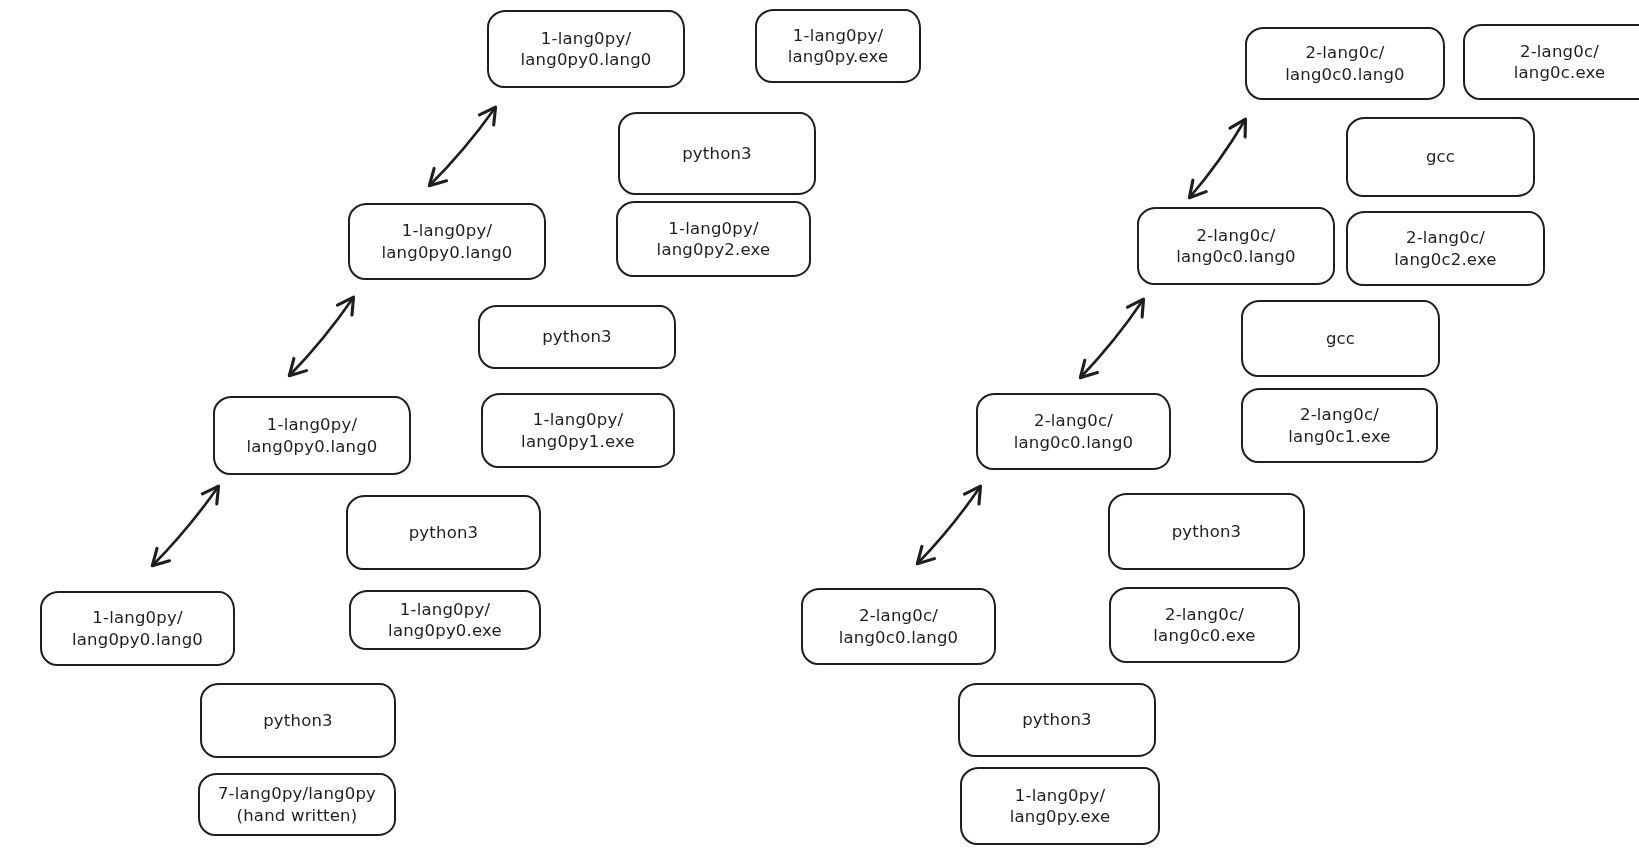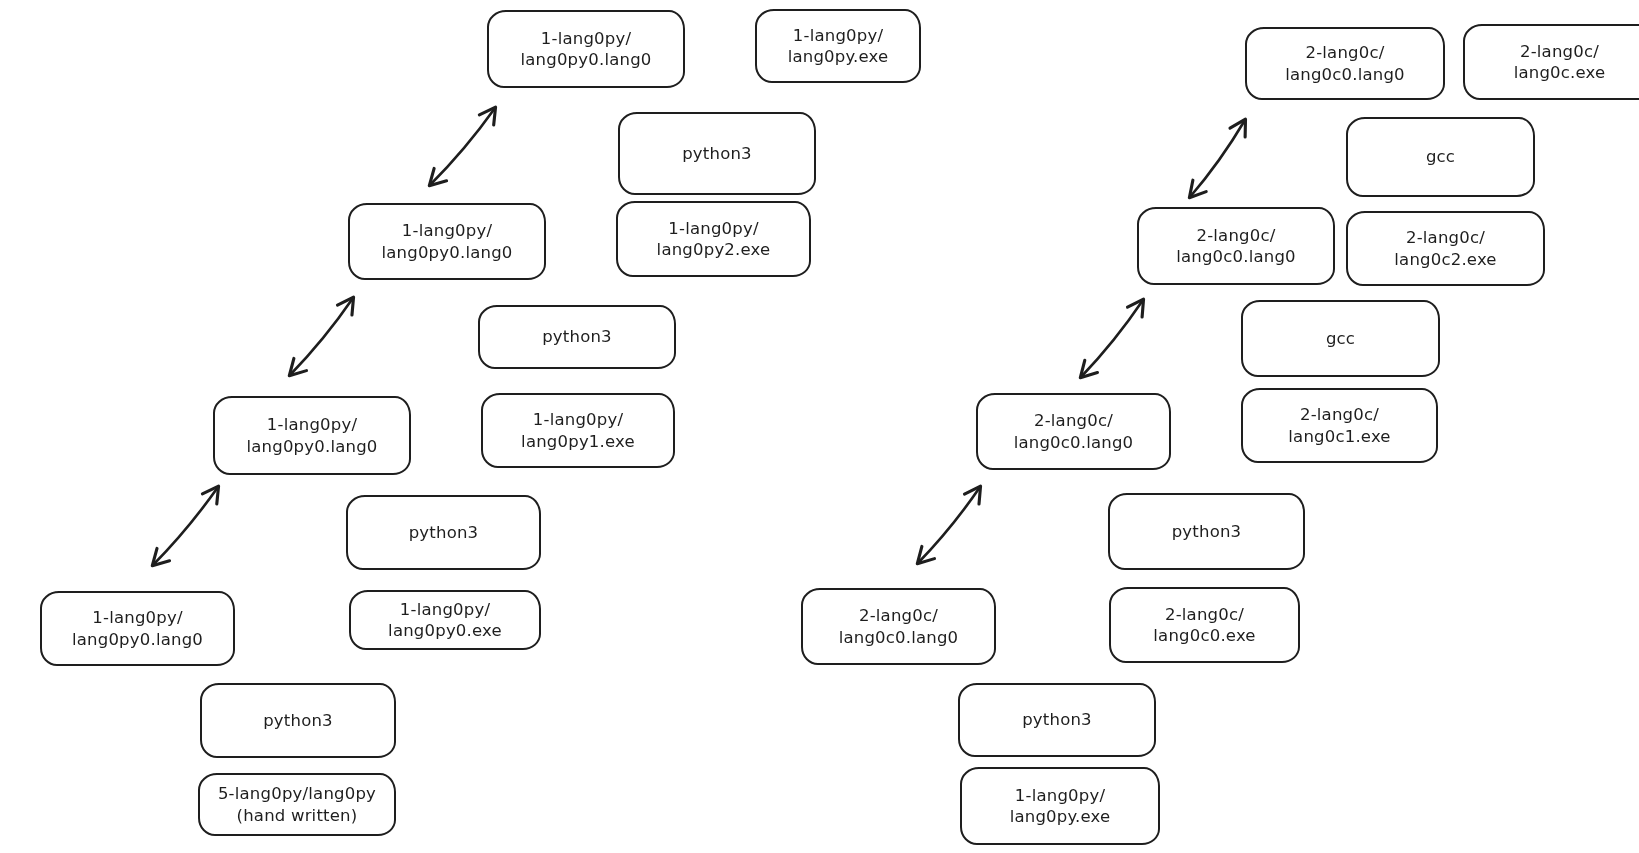--- a/index.html
+++ b/index.html
@@ -78,21 +78,21 @@
     <div class="node" style="left: 185px; top: 396px; width: 198px; height: 79px;">1-lang0py/
 lang0py0.lang0</div>
     <div class="node" style="left: 453px; top: 393px; width: 194px; height: 75px;">1-lang0py/
 lang0py1.exe</div>
     <div class="node" style="left: 318px; top: 495px; width: 195px; height: 75px;">python3</div>
     <div class="node" style="left: 12px; top: 591px; width: 195px; height: 75px;">1-lang0py/
 lang0py0.lang0</div>
     <div class="node" style="left: 321px; top: 590px; width: 192px; height: 60px;">1-lang0py/
 lang0py0.exe</div>
     <div class="node" style="left: 172px; top: 683px; width: 196px; height: 75px;">python3</div>
-    <div class="node" style="left: 170px; top: 773px; width: 198px; height: 63px;">5-lang0py/lang0py
+    <div class="node" style="left: 170px; top: 773px; width: 198px; height: 63px;">7-lang0py/lang0py
 (hand written)</div>
     <div class="node" style="left: 1217px; top: 27px; width: 200px; height: 73px;">2-lang0c/
 lang0c0.lang0</div>
     <div class="node" style="left: 1435px; top: 24px; width: 193px; height: 76px;">2-lang0c/
 lang0c.exe</div>
     <div class="node" style="left: 1318px; top: 117px; width: 189px; height: 80px;">gcc</div>
     <div class="node" style="left: 1109px; top: 207px; width: 198px; height: 78px;">2-lang0c/
 lang0c0.lang0</div>
     <div class="node" style="left: 1318px; top: 211px; width: 199px; height: 75px;">2-lang0c/
 lang0c2.exe</div>

